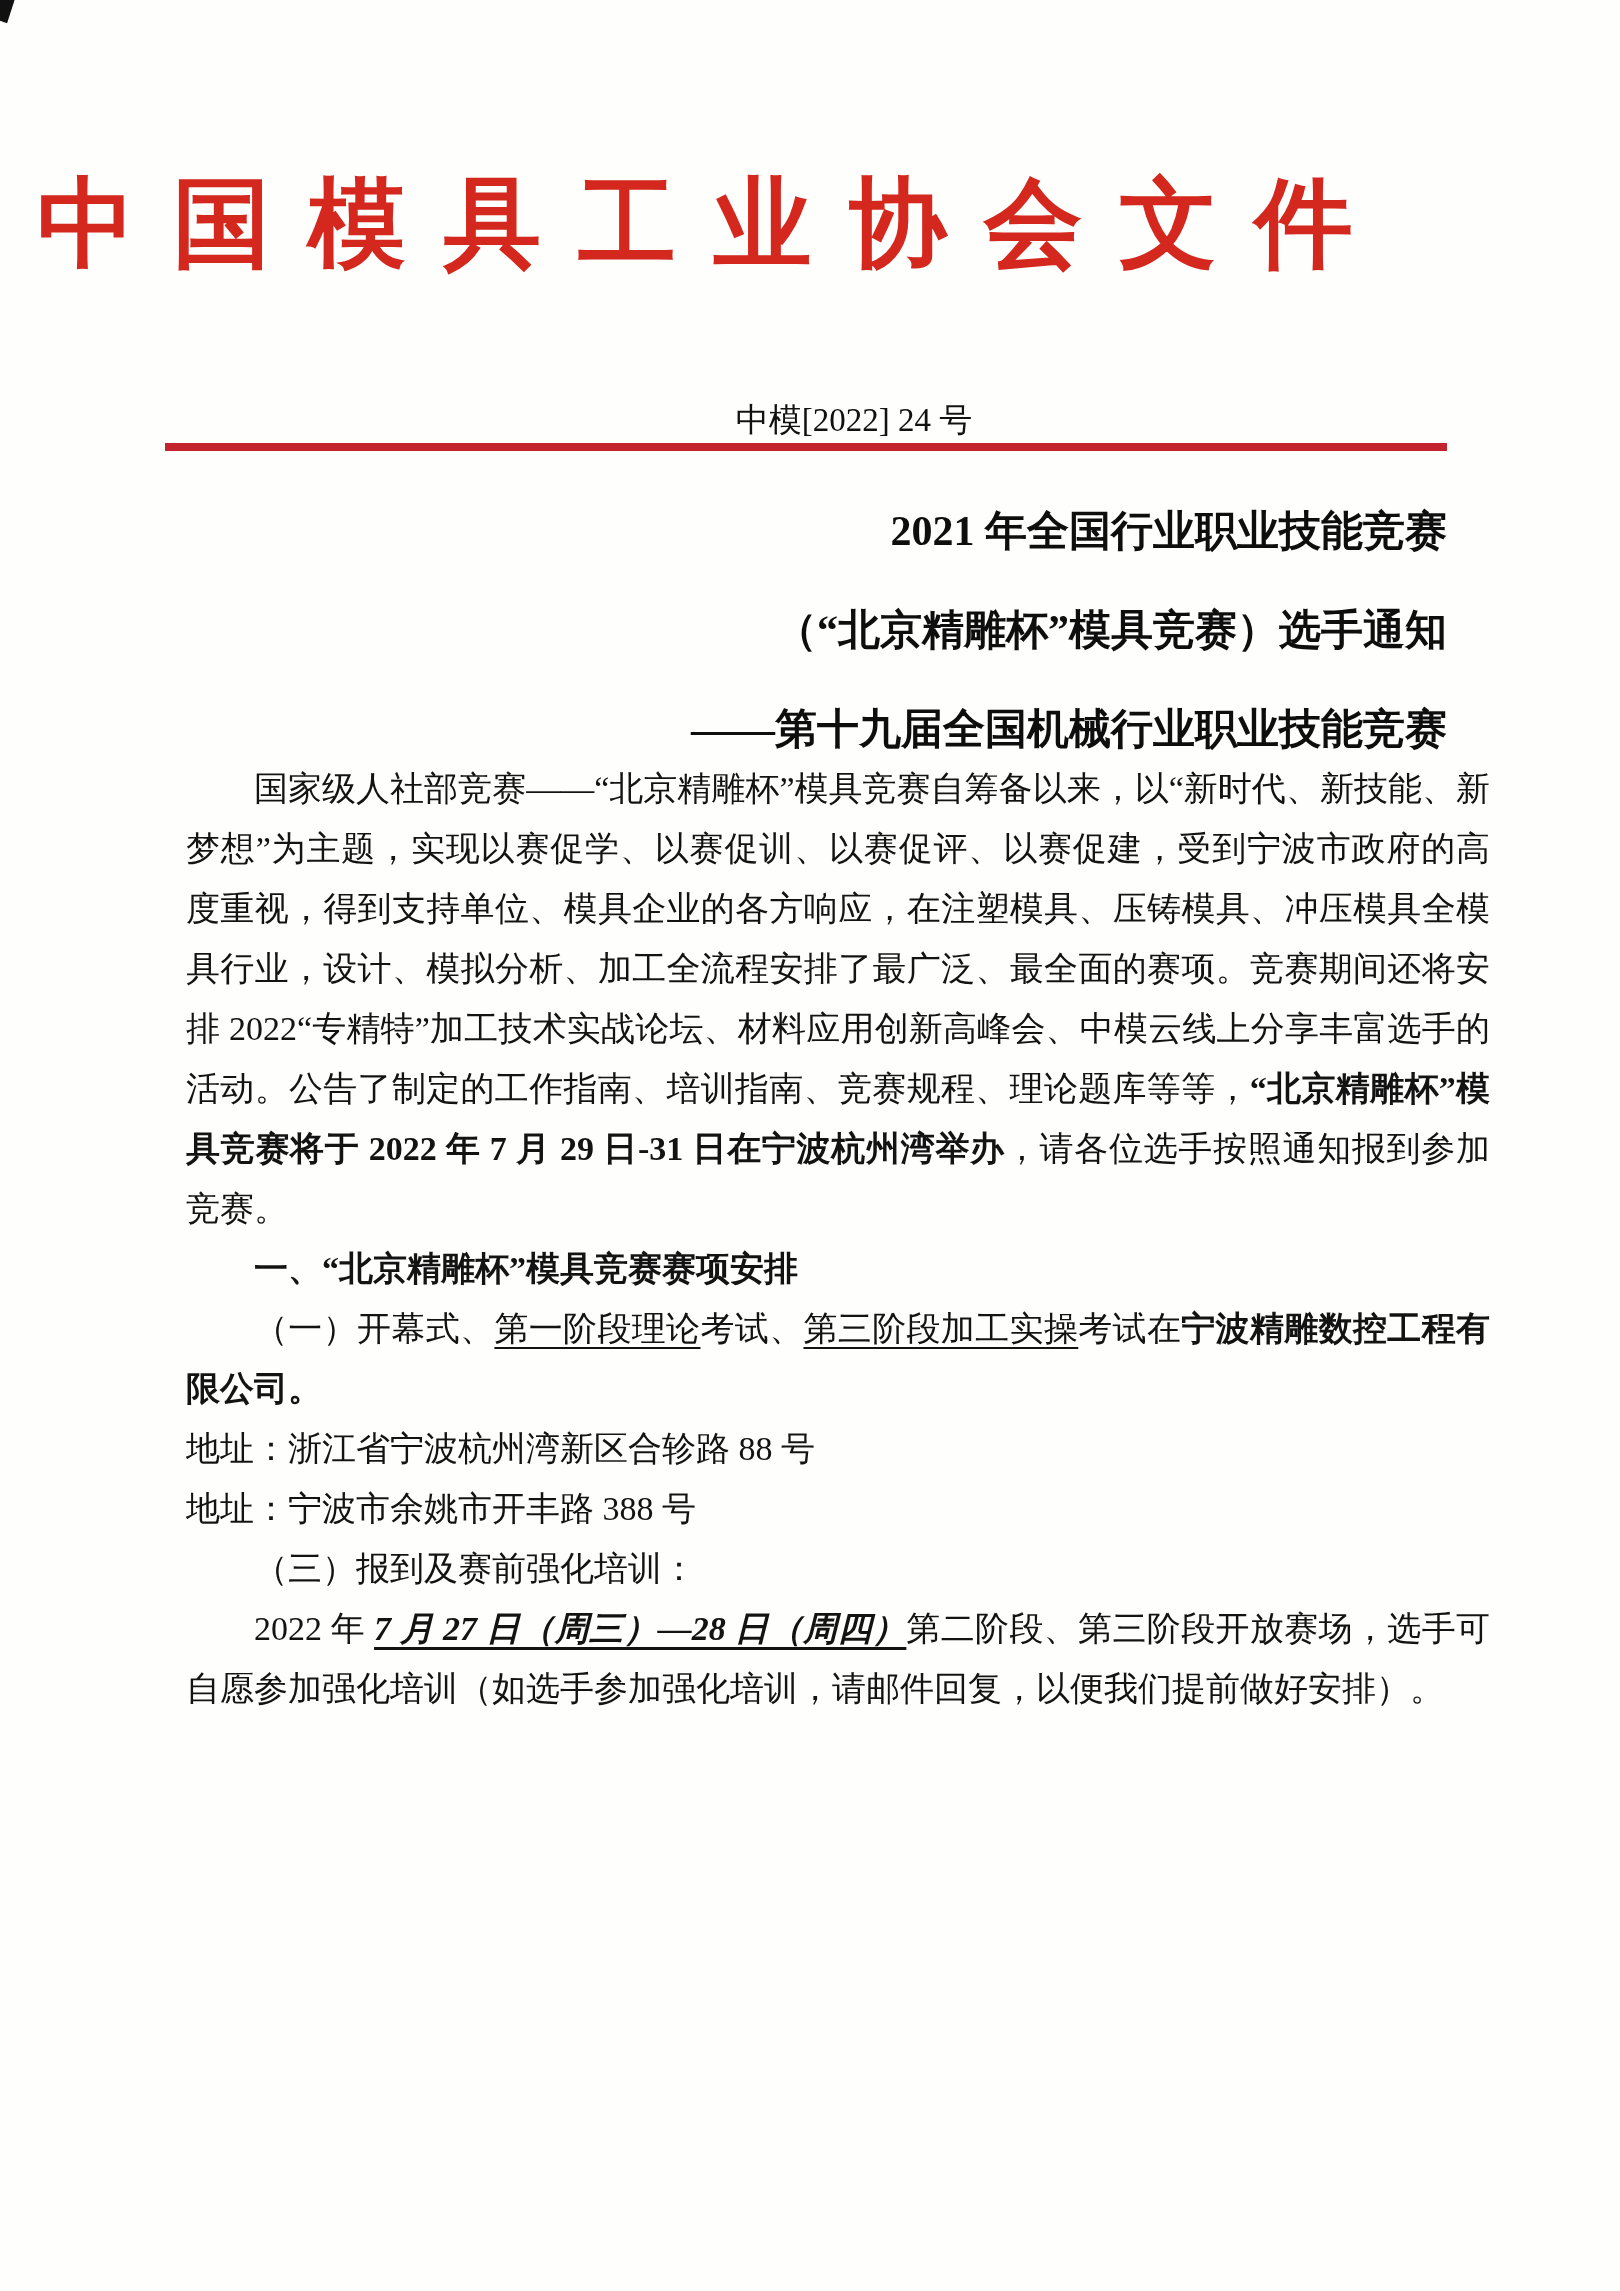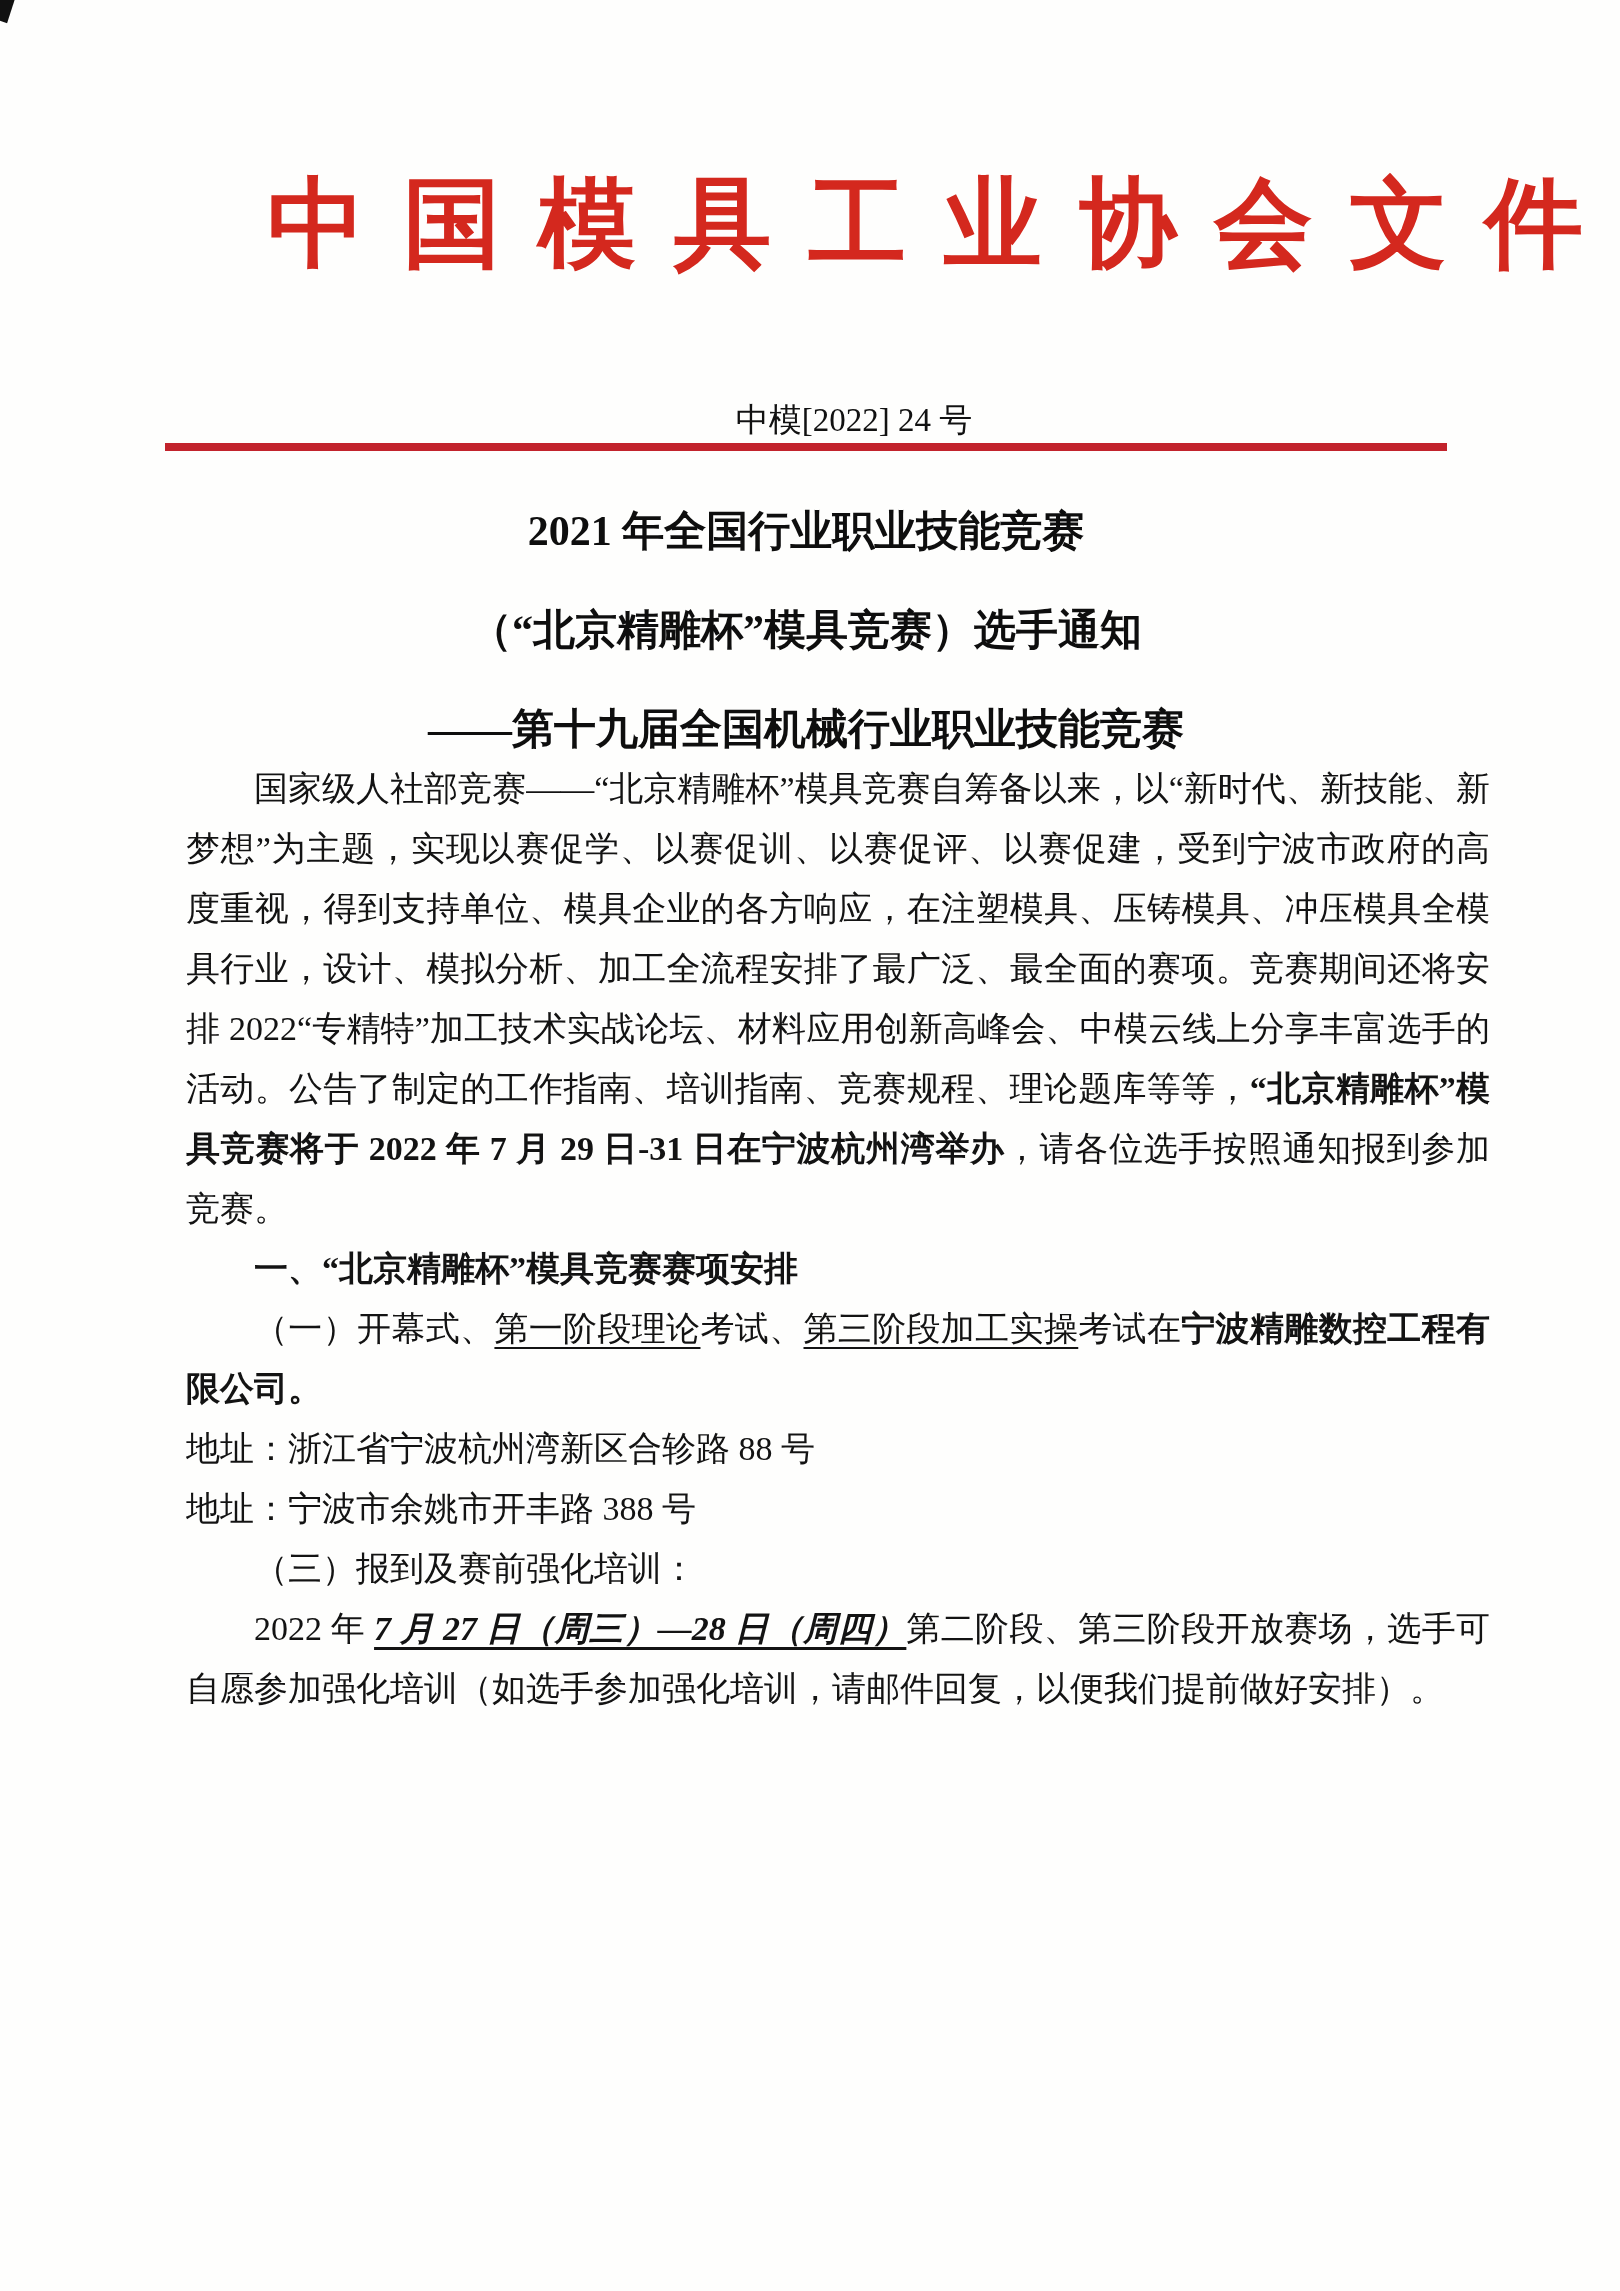--- a/index.html
+++ b/index.html
@@ -24,21 +24,21 @@
     width: 17.6px;
     height: 29px;
     background: #111;
     transform: rotate(18deg);
   }
   .org-title {
     position: absolute;
     top: 159px;
     left: 0;
     width: 100%;
-    text-align: right;
+    text-align: left;
     font-size: 98px;
     font-weight: bold;
     color: #d4281e;
     letter-spacing: 0.38em;
     text-indent: 0.38em;
     white-space: nowrap;
   }
   .doc-number {
     position: absolute;
     top: 398px;
@@ -55,21 +55,21 @@
     left: 165px;
     width: 1282px;
     height: 7.8px;
     background: #c2232c;
   }
   .title-block {
     position: absolute;
     top: 482px;
     left: 165px;
     width: 1282px;
-    text-align: center;
+    text-align: right;
     font-size: 42px;
     font-weight: bold;
     line-height: 99px;
     color: #0e0e0e;
   }
   .body-block {
     position: absolute;
     top: 759px;
     left: 186px;
     width: 1304px;

